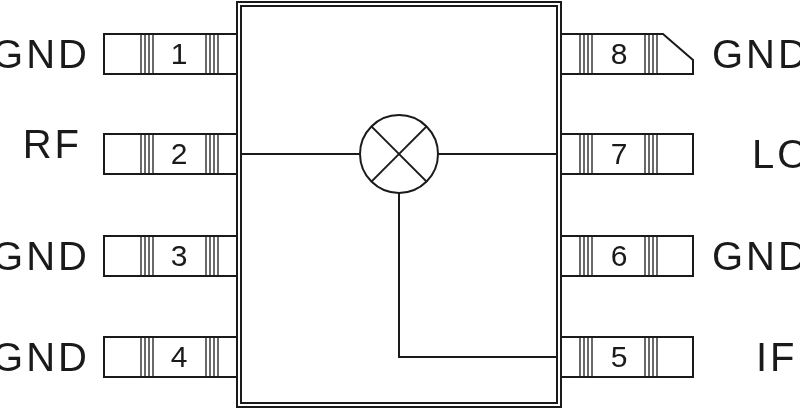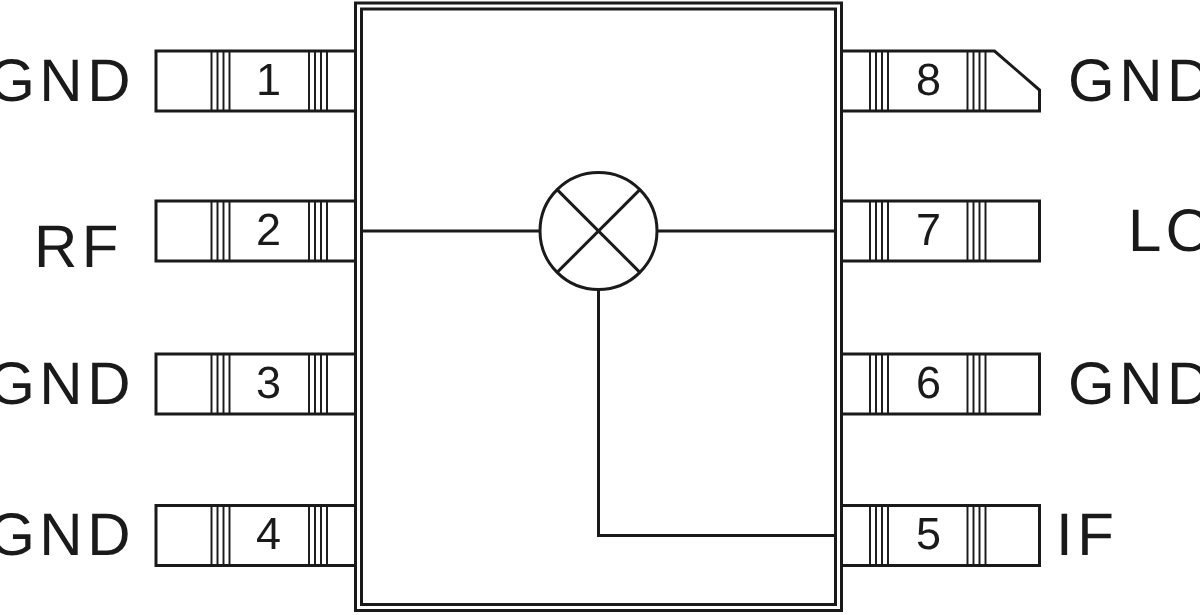--- a/index.html
+++ b/index.html
@@ -124,20 +124,20 @@
 <div class="num" style="left:153px; top:134px;">2</div>
 <div class="num" style="left:153px; top:236px;">3</div>
 <div class="num" style="left:153px; top:337px;">4</div>
 
 <div class="num" style="left:593px; top:34px;">8</div>
 <div class="num" style="left:593px; top:134px;">7</div>
 <div class="num" style="left:593px; top:236px;">6</div>
 <div class="num" style="left:593px; top:337px;">5</div>
 
 <div class="lbl" style="right:710px; top:34px; text-align:right;">GND</div>
-<div class="lbl" style="right:718px; top:145px; text-align:center;">RF</div>
+<div class="lbl" style="right:718px; top:124px; text-align:center;">RF</div>
 <div class="lbl" style="right:710px; top:236px; text-align:right;">GND</div>
 <div class="lbl" style="right:710px; top:337px; text-align:right;">GND</div>
 
 <div class="lbl" style="left:712px; top:34px;">GND</div>
 <div class="lbl" style="left:752px; top:134px;">LO</div>
 <div class="lbl" style="left:712px; top:236px;">GND</div>
-<div class="lbl" style="left:704px; top:337px;">IF</div>
+<div class="lbl" style="left:756px; top:337px;">IF</div>
 
 </body></html>

